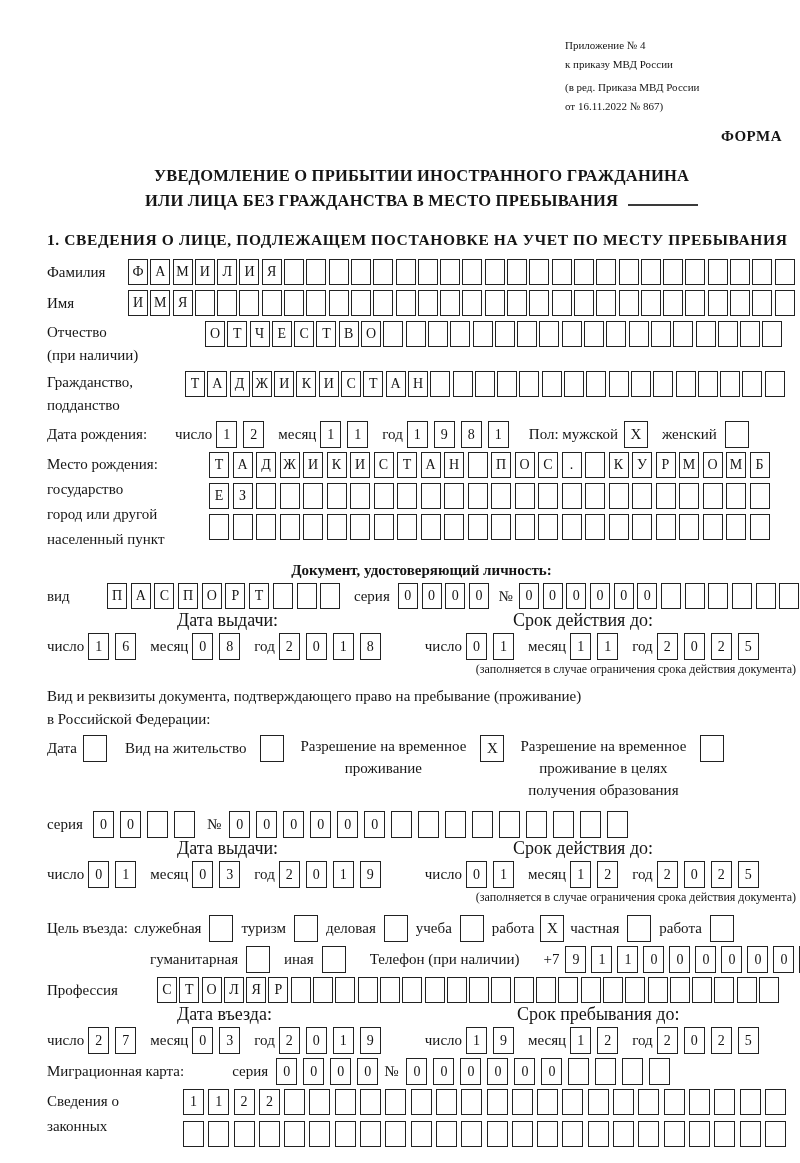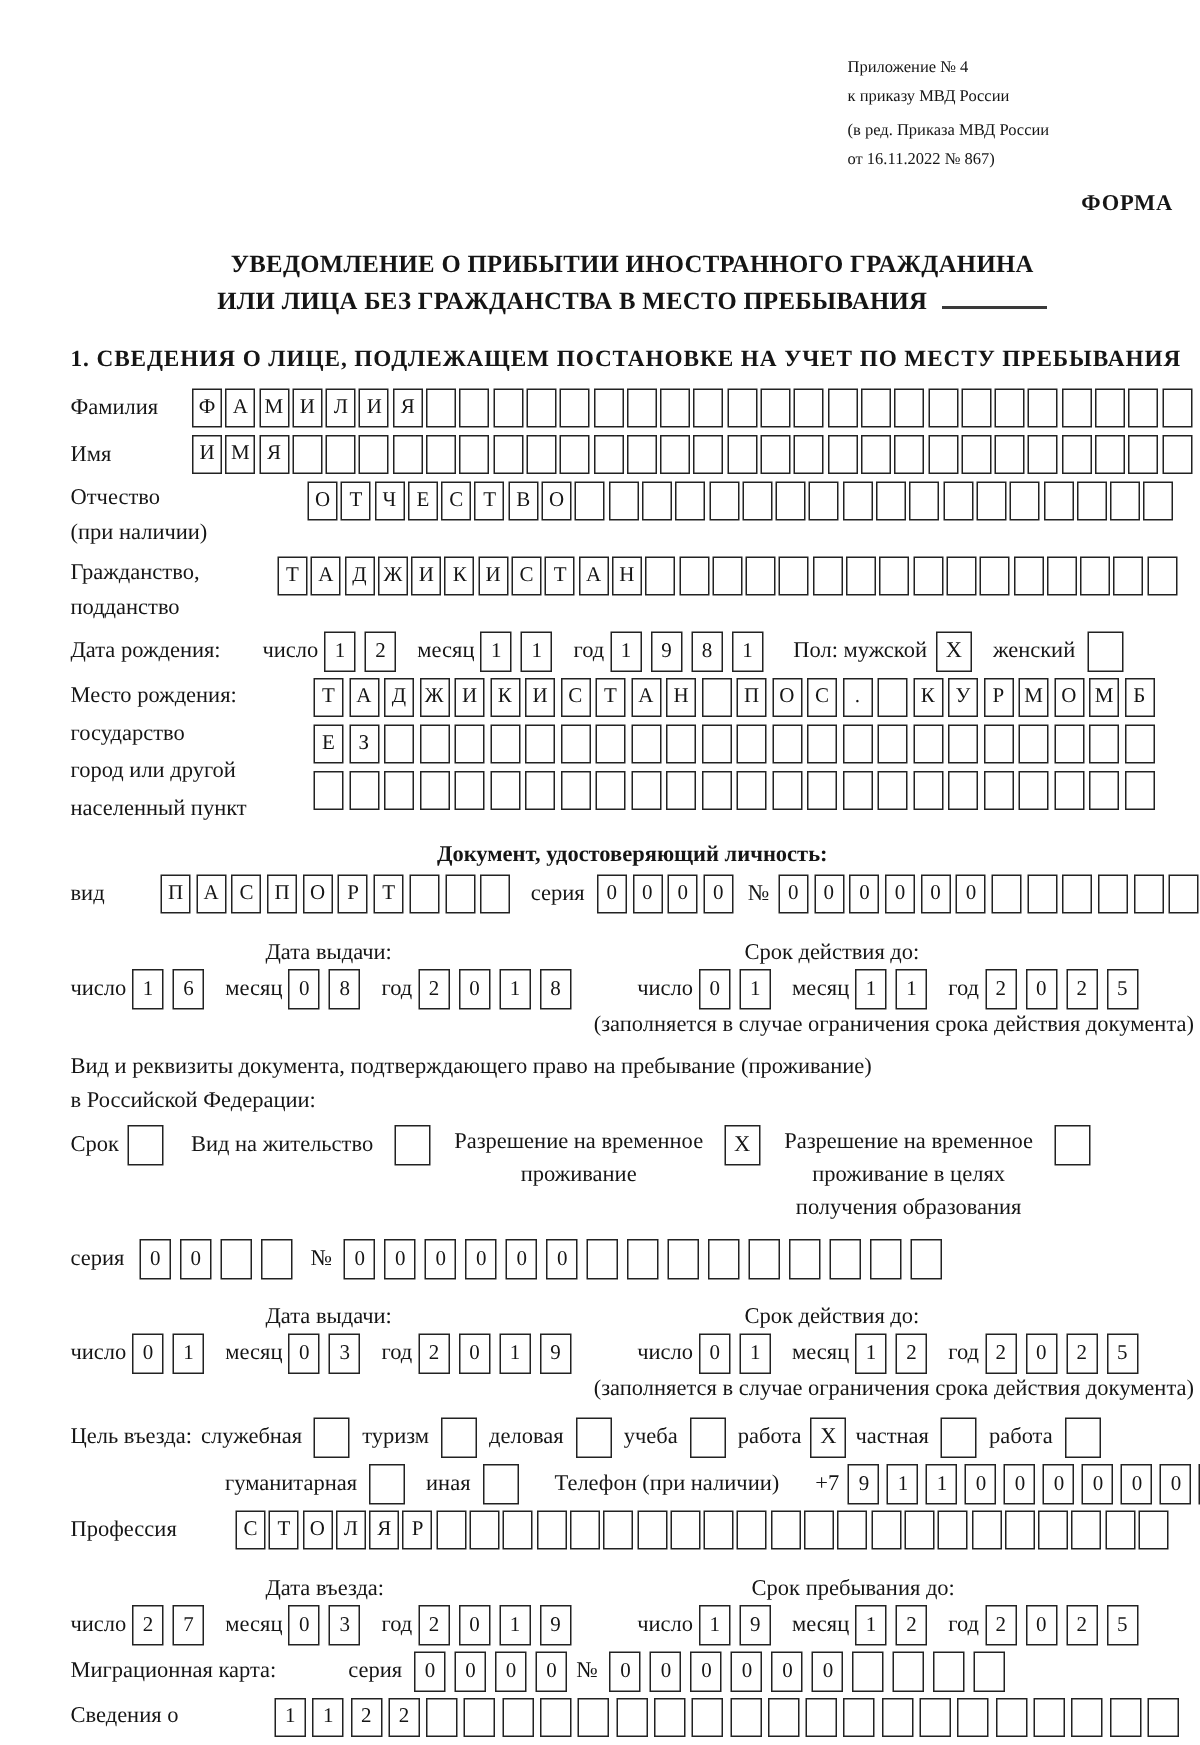--- a/index.html
+++ b/index.html
@@ -43,23 +43,23 @@
   .w-patr{width:158px;}
   .w-cit{width:138px;}
   .w-bp{width:162px;line-height:25px;}
   .w-kind{width:60px;}
   .w-prof{width:110px;}
   .w-rep{width:136px;line-height:25px;}
   
   .dg{display:flex;align-items:flex-end;flex:none;}
   .dg .lbl{margin-right:4px;}
   .dg .cells{margin-right:8px;}
-  .date-headers{display:flex;margin-top:17px;font-size:15px;}
+  .date-headers{display:flex;margin-top:0;font-size:18px;}
   .doc-header{margin-top:10px;text-align:center;font-weight:bold;font-size:15px;}
-  .note-right{margin-top:2px;text-align:right;font-size:15px;margin-right:0;}
+  .note-right{margin-top:2px;text-align:right;font-size:12px;margin-right:0;}
   .para{margin-top:8px;line-height:23px;}
   .cb-row{align-items:flex-start;}
   .lbl-c{display:inline-block;text-align:center;line-height:22px;flex:none;}
   .lbl-c .ln{display:block;}
   .gap6{margin-left:6px;}.gap8{margin-left:8px;}.gap10{margin-left:10px;}
   .gap14{margin-left:14px;}.gap16{margin-left:16px;}.gap18{margin-left:18px;}
   .gap24{margin-left:24px;}.gap30{margin-left:30px;}
 </style>
 </head>
 <body>
@@ -427,21 +427,21 @@
     </span>
   </div>
   <div class="note-right">(заполняется в случае ограничения срока действия документа)</div>
 
   <div class="para">
     <div>Вид и реквизиты документа, подтверждающего право на пребывание (проживание)</div>
     <div>в Российской Федерации:</div>
   </div>
 
   <div class="row cb-row">
-    <span class="lbl">Срок</span>
+    <span class="lbl">Дата</span>
     <span class="cb gap6"></span>
     <span class="lbl gap18">Вид на жительство</span>
     <span class="cb gap14"></span>
     <span class="lbl-c gap16">
       <span class="ln">Разрешение на временное</span>
       <span class="ln">проживание</span>
     </span>
     <span class="cb gap14">X</span>
     <span class="lbl-c gap16">
       <span class="ln">Разрешение на временное</span>

